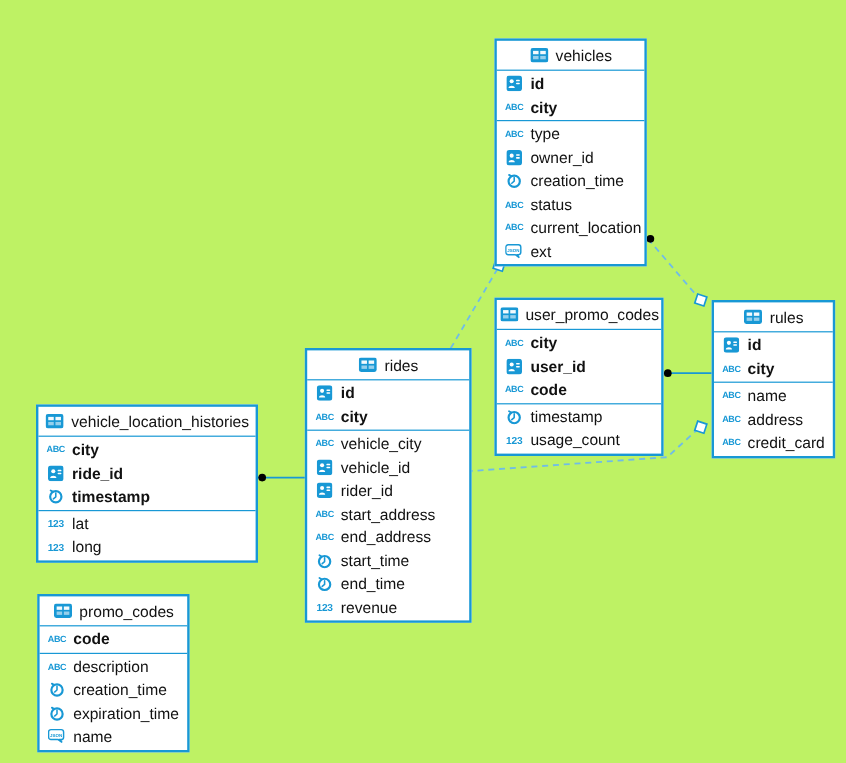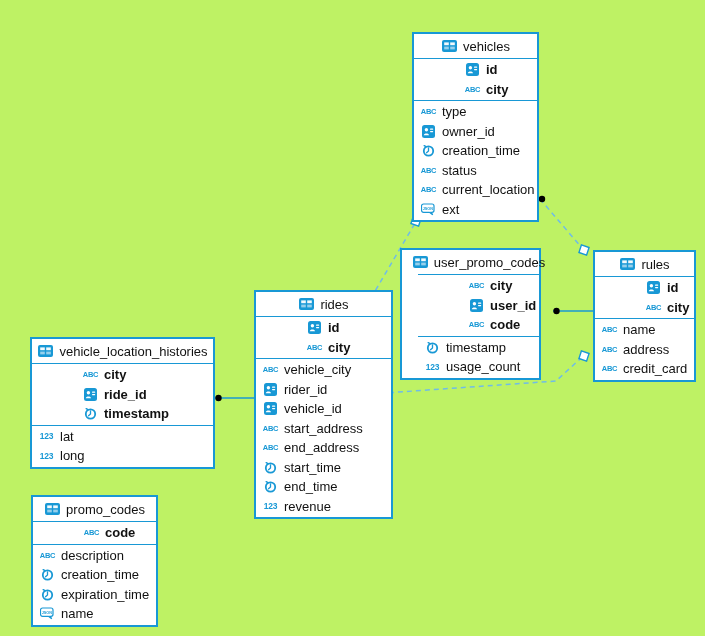--- a/index.html
+++ b/index.html
@@ -15,21 +15,21 @@
     height:24px; display:flex; align-items:center; justify-content:center;
     gap:5px; border-bottom:1.5px solid #1898D5; font-weight:500;
   }
   .tname { white-space:nowrap; }
   .grp { padding:1px 0; }
   .divider { border-top:1.5px solid #1898D5; }
   .frow {
     height:19.5px; display:flex; align-items:center; gap:5px;
     padding:0 6px; white-space:nowrap;
   }
-  .frow.bold { font-weight:700;margin-left:44px; }
+  .frow.bold { font-weight:700; }
   .ic {
     flex:0 0 17px; width:17px; display:flex; align-items:center;
     justify-content:center;
   }
   .tic { color:#1898D5; font-size:7.5px; font-weight:700; letter-spacing:-0.3px; }
   .nic { font-size:8.5px; letter-spacing:-0.2px; }
   #wires { position:absolute; left:0; top:0; pointer-events:none; }
 </style>
 </head>
 <body>
@@ -145,21 +145,21 @@
           <span class="ic">
             <svg width="15" height="13" viewBox="0 0 15 13">
               <path d="M2.5 1 h8.5 a2 2 0 0 1 2 2 v4.3 a2 2 0 0 1 -2 2 h-0.8 l1.5 2.4 -3.3 -2.4 h-5.9 a2 2 0 0 1 -2 -2 v-4.3 a2 2 0 0 1 2 -2 z" fill="#fff" stroke="#1898D5" stroke-width="1.2"></path>
               <text x="6.8" y="7.3" font-size="3.7" font-weight="700" text-anchor="middle" fill="#1898D5" font-family="Liberation Sans, sans-serif">JSON</text>
             </svg>
           </span>
           <span>ext</span>
         </div>
       </div>
     </div>
-    <div class="dbtable" style="left: 400px; top: 248px; width: 141px; padding-left: 16px;">
+    <div class="dbtable" style="left: 412px; top: 248px; width: 141px;">
       <div class="thead">
         <span class="ic">
           <svg width="15" height="12" viewBox="0 0 15 12">
             <rect width="15" height="12" rx="2" fill="#1898D5"></rect>
             <rect x="2.2" y="2.4" width="4.6" height="2.8" fill="#fff" opacity=".95"></rect>
             <rect x="8.2" y="2.4" width="4.6" height="2.8" fill="#fff" opacity=".95"></rect>
             <rect x="2.2" y="6.6" width="4.6" height="2.8" fill="#fff" opacity=".55"></rect>
             <rect x="8.2" y="6.6" width="4.6" height="2.8" fill="#fff" opacity=".55"></rect>
           </svg>
         </span>
@@ -310,33 +310,33 @@
         <div class="frow">
           <span class="ic">
             <svg width="13" height="13" viewBox="0 0 13 13">
               <rect width="13" height="13" rx="2.5" fill="#1898D5"></rect>
               <circle cx="4.4" cy="4.7" r="1.7" fill="#fff"></circle>
               <path d="M1.8 10.3 C1.8 7.8 7 7.8 7 10.3 Z" fill="#fff"></path>
               <rect x="8" y="3.5" width="3.2" height="1.3" rx=".6" fill="#fff"></rect>
               <rect x="8" y="5.9" width="3.2" height="1.3" rx=".6" fill="#fff"></rect>
             </svg>
           </span>
+          <span>vehicle_id</span>
+        </div>
+        <div class="frow">
+          <span class="ic">
+            <svg width="13" height="13" viewBox="0 0 13 13">
+              <rect width="13" height="13" rx="2.5" fill="#1898D5"></rect>
+              <circle cx="4.4" cy="4.7" r="1.7" fill="#fff"></circle>
+              <path d="M1.8 10.3 C1.8 7.8 7 7.8 7 10.3 Z" fill="#fff"></path>
+              <rect x="8" y="3.5" width="3.2" height="1.3" rx=".6" fill="#fff"></rect>
+              <rect x="8" y="5.9" width="3.2" height="1.3" rx=".6" fill="#fff"></rect>
+            </svg>
+          </span>
           <span>rider_id</span>
-        </div>
-        <div class="frow">
-          <span class="ic">
-            <svg width="13" height="13" viewBox="0 0 13 13">
-              <rect width="13" height="13" rx="2.5" fill="#1898D5"></rect>
-              <circle cx="4.4" cy="4.7" r="1.7" fill="#fff"></circle>
-              <path d="M1.8 10.3 C1.8 7.8 7 7.8 7 10.3 Z" fill="#fff"></path>
-              <rect x="8" y="3.5" width="3.2" height="1.3" rx=".6" fill="#fff"></rect>
-              <rect x="8" y="5.9" width="3.2" height="1.3" rx=".6" fill="#fff"></rect>
-            </svg>
-          </span>
-          <span>vehicle_id</span>
         </div>
         <div class="frow">
           <span class="ic">
             <span class="tic">ABC</span>
           </span>
           <span>start_address</span>
         </div>
         <div class="frow">
           <span class="ic">
             <span class="tic">ABC</span>

